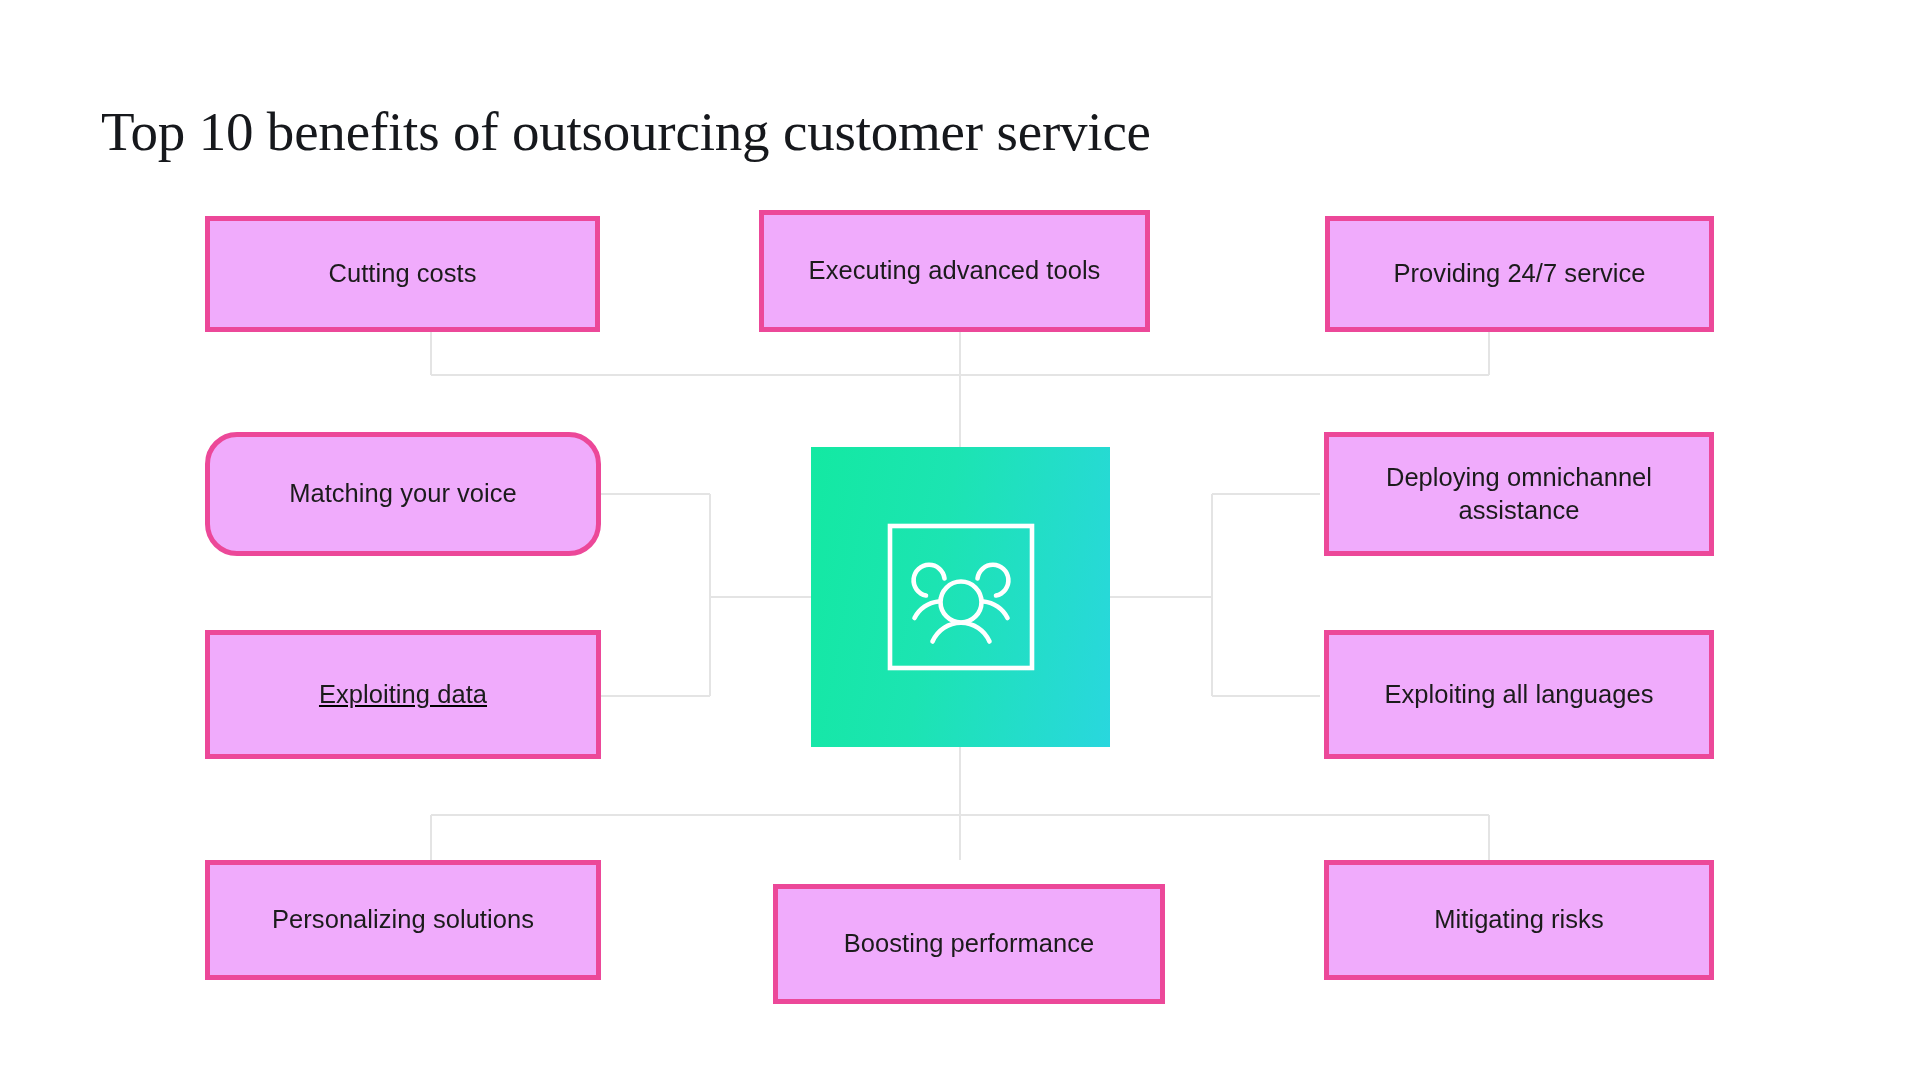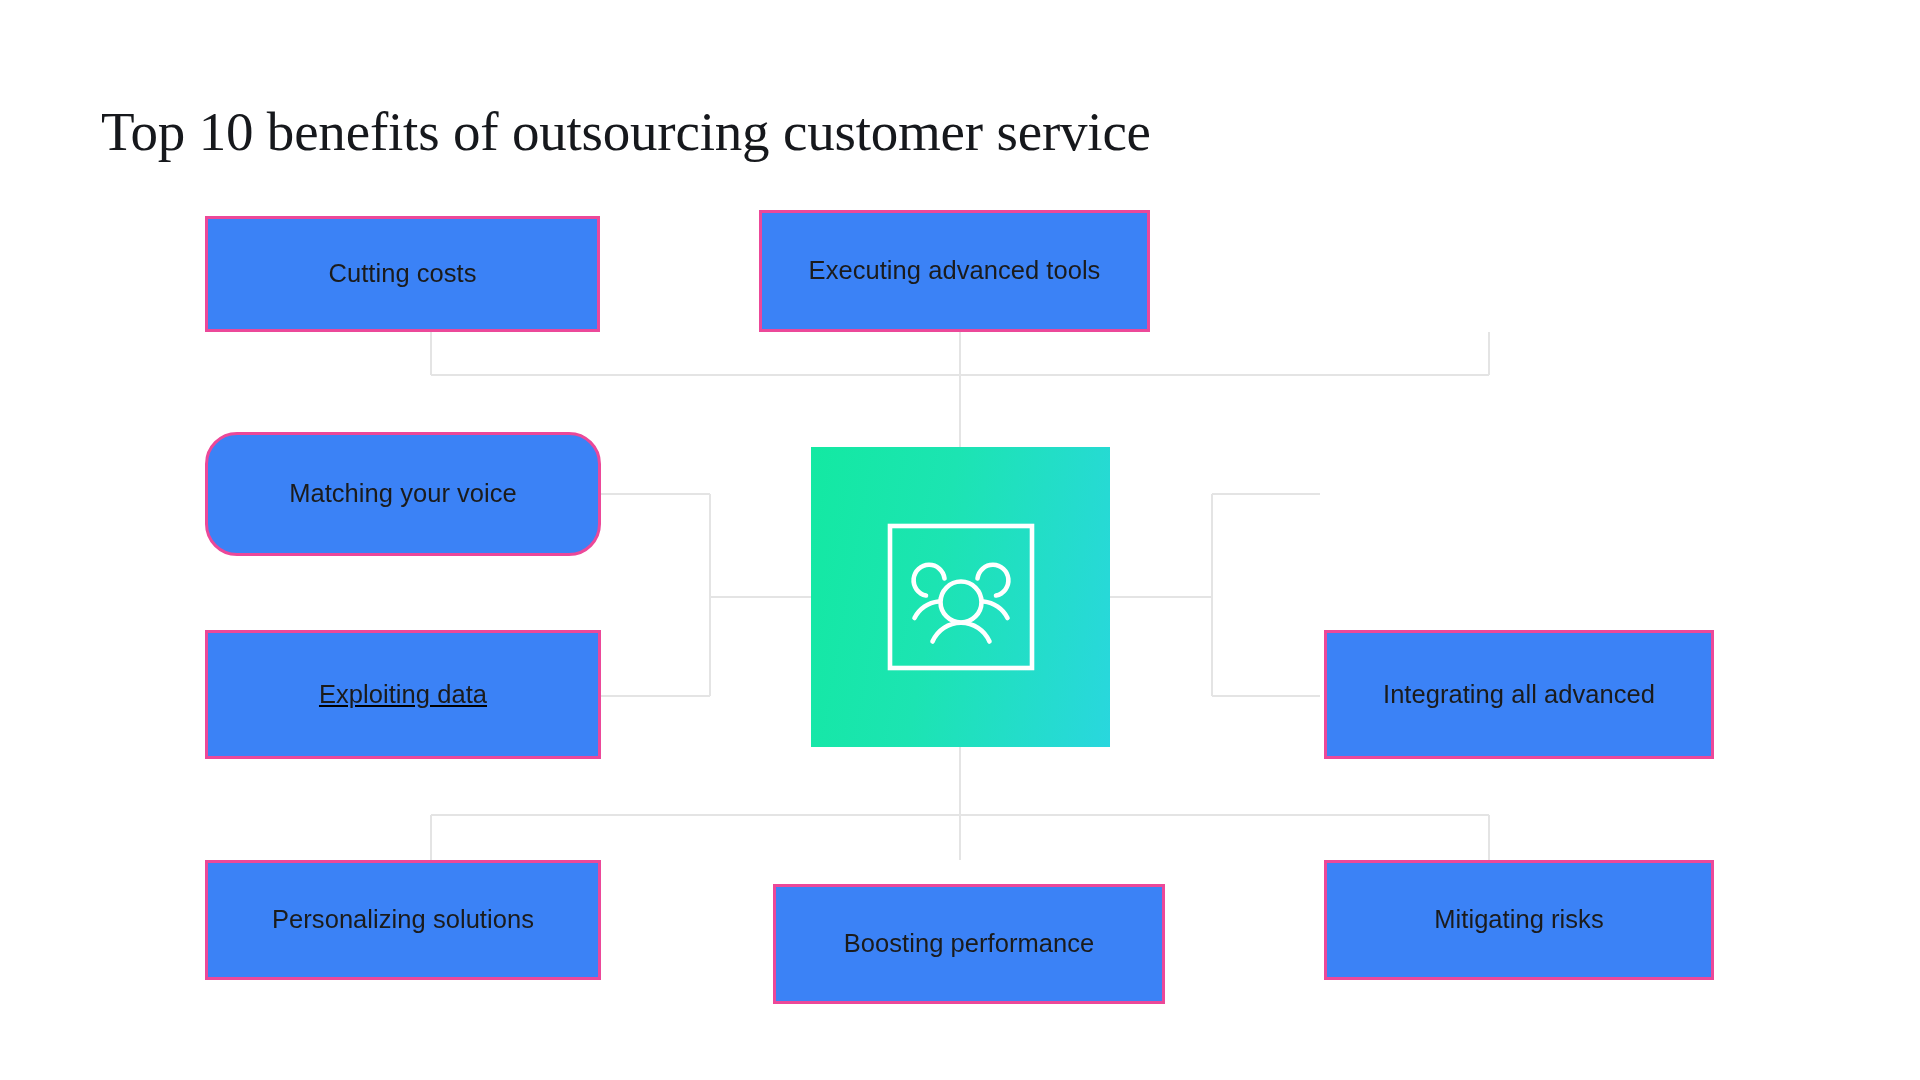--- a/index.html
+++ b/index.html
@@ -44,22 +44,22 @@
     top: 0;
     width: 1920px;
     height: 1080px;
     pointer-events: none;
   }
 
   
   .box {
     position: absolute;
     box-sizing: border-box;
-    background: #3b82f6;
-    border: 3px solid #ec4899;
+    background: #f0abfc;
+    border: 5px solid #ec4899;
     display: flex;
     align-items: center;
     justify-content: center;
     text-align: center;
     z-index: 3;
   }
   .box-label {
     font-family: "Liberation Sans", sans-serif;
     font-size: 25.5px;
     font-weight: 400;
@@ -144,32 +144,38 @@
   </div>
 
   <div class="box" style="left:205px; top:216px; width:395px; height:116px;">
     <span class="box-label">Cutting costs</span>
   </div>
 
   <div class="box" style="left:759px; top:210px; width:391px; height:122px;">
     <span class="box-label">Executing advanced tools</span>
   </div>
 
+  <div class="box" style="left:1325px; top:216px; width:389px; height:116px;">
+    <span class="box-label">Providing 24/7 service</span>
+  </div>
 
   <div class="box" style="left:205px; top:432px; width:396px; height:124px;border-radius:32px;">
     <span class="box-label">Matching your voice</span>
   </div>
 
   <div class="box" style="left:205px; top:630px; width:396px; height:129px;text-decoration:underline;">
     <span class="box-label">Exploiting data</span>
   </div>
 
+  <div class="box" style="left:1324px; top:432px; width:390px; height:124px;">
+    <span class="box-label">Deploying omnichannel assistance</span>
+  </div>
 
   <div class="box" style="left:1324px; top:630px; width:390px; height:129px;">
-    <span class="box-label">Integrating all advanced</span>
+    <span class="box-label">Exploiting all languages</span>
   </div>
 
   <div class="box" style="left:205px; top:860px; width:396px; height:120px;">
     <span class="box-label">Personalizing solutions</span>
   </div>
 
   <div class="box" style="left:773px; top:860px; width:392px; height:120px;margin-top:24px;">
     <span class="box-label">Boosting performance</span>
   </div>
 

